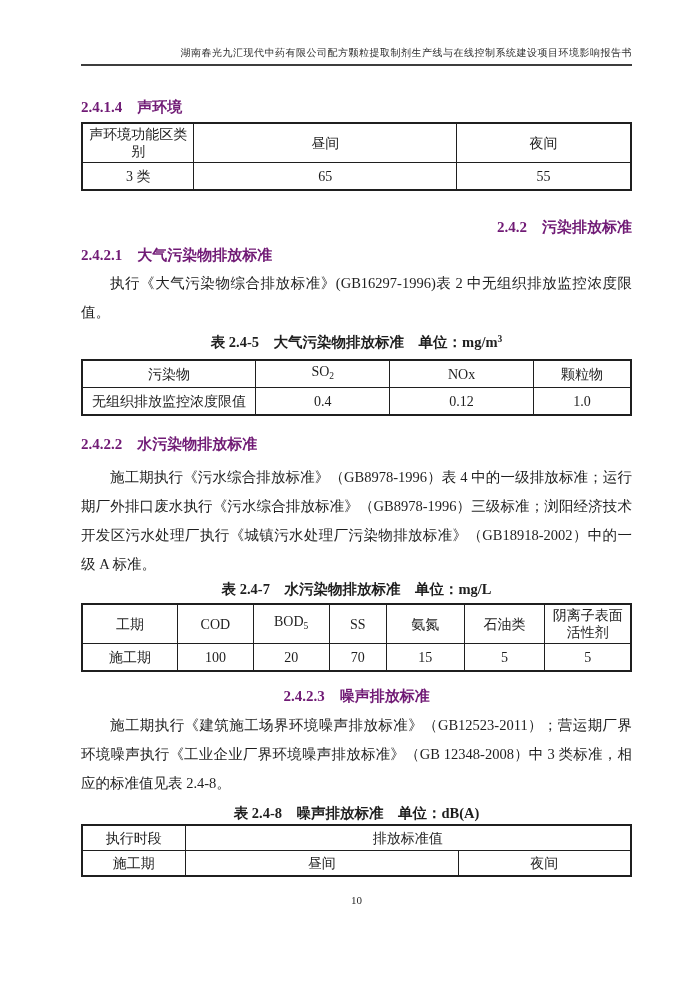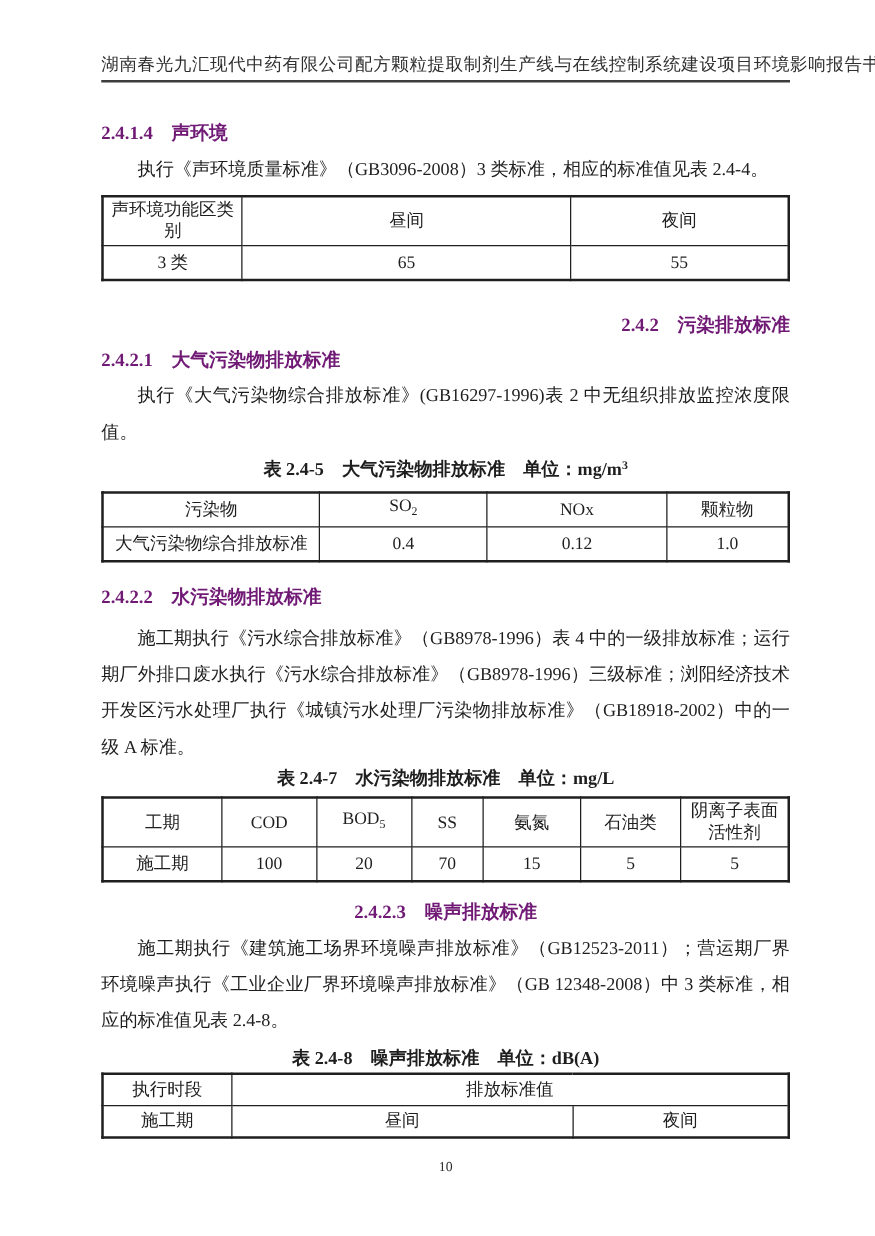--- a/index.html
+++ b/index.html
@@ -6,21 +6,21 @@
   body {
     width:700px; height:989px; background:#ffffff;
     font-family:"Liberation Serif","DejaVu Serif",serif;
     color:#1e1e1e;
   }
   .page { position:relative; width:700px; height:989px; background:#ffffff; overflow:hidden; }
   .content { position:absolute; left:81px; top:0; width:551px; }
 
   .doc-header { padding-top:45px; border-bottom:2px solid #3d3d3d; }
   .doc-header .title {
-    text-align:right; font-size:14px; line-height:16px; color:#2e2e2e;
+    text-align:right; font-size:10px; line-height:16px; color:#2e2e2e;
     padding-bottom:3px; letter-spacing:0.5px; white-space:nowrap;
   }
 
   .h-sec { font-weight:bold; font-size:15px; line-height:20px; color:#701a75; }
   .para  { font-size:14.5px; line-height:29px; text-align:justify; text-indent:2em; margin:0; }
   .caption { font-weight:bold; font-size:14.5px; line-height:21px; text-align:center; }
 
   table.tbl { border-collapse:collapse; width:100%; border:2px solid #1f1f1f; table-layout:fixed; }
   table.tbl td {
     border:1px solid #1f1f1f; text-align:center; vertical-align:middle;
@@ -57,21 +57,20 @@
 <body>
 
 <div class="page">
   <div class="content">
 
     <div class="doc-header">
       <div class="title">湖南春光九汇现代中药有限公司配方颗粒提取制剂生产线与在线控制系统建设项目环境影响报告书</div>
     </div>
 
     <div class="h-sec m-h1">2.4.1.4　声环境</div>
-    <p class="para m-p1">执行《声环境质量标准》（GB3096-2008）3 类标准，相应的标准值见表 2.4-4。</p>
 
     <table class="tbl m-t1">
       <colgroup>
           <col style="width:20.4%">
           <col style="width:47.8%">
           <col>
         </colgroup>
       <tbody>
         <tr>
           <td>声环境功能区类别</td>
@@ -99,21 +98,21 @@
           <col>
         </colgroup>
       <tbody>
         <tr>
           <td>污染物</td>
           <td><span>SO</span><sub class="sb">2</sub></td>
           <td>NOx</td>
           <td>颗粒物</td>
         </tr>
         <tr>
-          <td>大气污染物综合排放标准</td>
+          <td>无组织排放监控浓度限值</td>
           <td>0.4</td>
           <td>0.12</td>
           <td>1.0</td>
         </tr>
       </tbody>
     </table>
 
     <div class="h-sec m-h4">2.4.2.2　水污染物排放标准</div>
     <p class="para m-p4">施工期执行《污水综合排放标准》（GB8978-1996）表 4 中的一级排放标准；运行期厂外排口废水执行《污水综合排放标准》（GB8978-1996）三级标准；浏阳经济技术开发区污水处理厂执行《城镇污水处理厂污染物排放标准》（GB18918-2002）中的一级 A 标准。</p>
 

